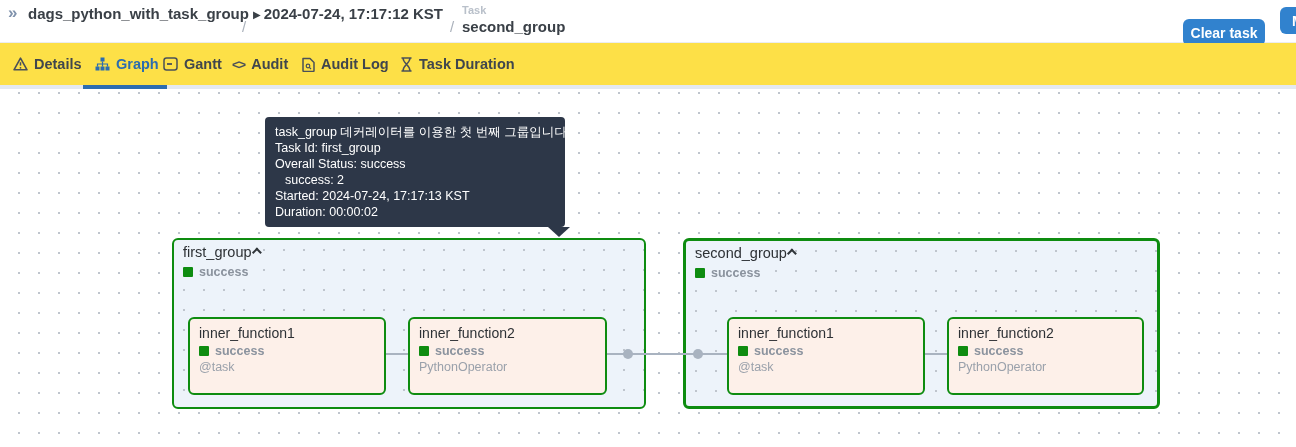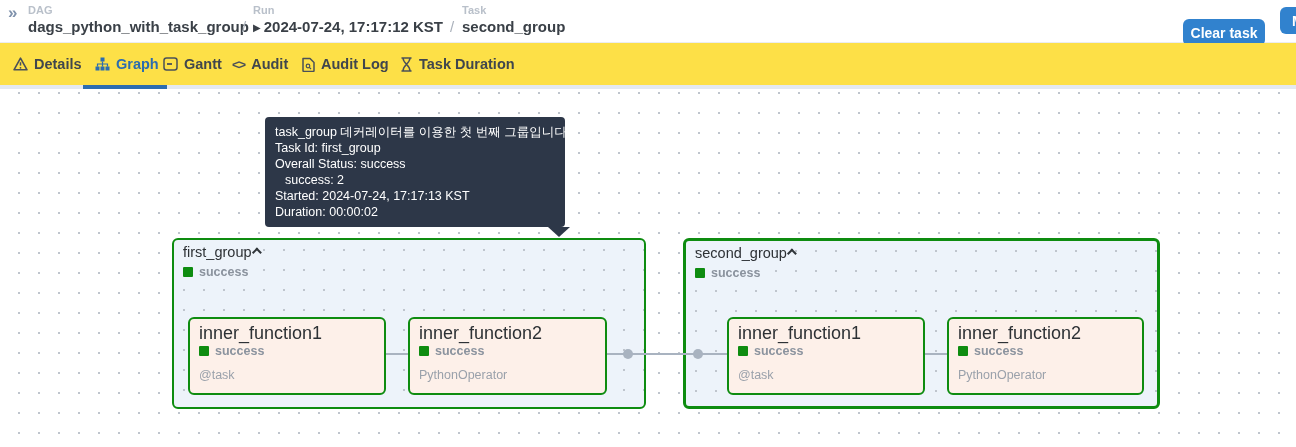--- a/index.html
+++ b/index.html
@@ -54,23 +54,23 @@
   .group-title { font-size:14.5px; color:#2d3135; line-height:19px; }
   .caret-up { width:7px; height:7px; border-top:2px solid #30353a; border-right:2px solid #30353a;
     transform:rotate(-45deg) translate(1px,1px); display:inline-block; cursor:pointer; }
   .status-row { display:flex; align-items:center; gap:6px; margin-top:3px; }
   .status-square { width:10px; height:10px; background:#0e8c10; border-radius:1px; flex:none; }
   .status-label { font-size:12.5px; color:#8b939e;font-weight:bold; }
 
   
   .task-card { position:absolute; top:317px; height:78px; background:#fdf0e9;
     border:2px solid #0e8c10; border-radius:6px; padding:5px 9px; z-index:2; cursor:pointer; }
-  .task-title { font-size:18px; color:#2d3135; line-height:18px; }
+  .task-title { font-size:14px; color:#2d3135; line-height:18px; }
   .task-card .status-row { margin-top:2px; }
-  .task-op { font-size:12.5px; color:#9aa1ab; margin-top:10px; }
+  .task-op { font-size:12.5px; color:#9aa1ab; margin-top:2px; }
   .card-1 { left:188px; width:198px; }
   .card-2 { left:408px; width:199px; }
   .card-3 { left:727px; width:198px; }
   .card-4 { left:947px; width:197px; }
 
   
   .edge { position:absolute; top:353px; height:2px; background:#a9b3c0; z-index:3; }
   .edge-1 { left:386px; width:22px; }
   .edge-2 { left:607px; width:120px; }
   .edge-3 { left:925px; width:22px; }
@@ -87,28 +87,26 @@
     border-left:11px solid transparent; border-right:11px solid transparent;
     border-top:10px solid #2d3748; }
 </style>
 </head>
 <body>
 
 <div class="header">
   <span class="dbl-chevron">»</span>
 
   <div class="crumb crumb-dag">
-    <div class="crumb-label">DAG</div>
     <div class="crumb-value">dags_python_with_task_group</div>
   </div>
 
   <span class="sep sep1">/</span>
 
   <div class="crumb crumb-run">
-    <div class="crumb-label">Run</div>
     <div class="crumb-value"><span class="play-icon">▶</span><span>2024-07-24, 17:17:12 KST</span></div>
   </div>
 
   <span class="sep sep2">/</span>
 
   <div class="crumb crumb-task">
     <div class="crumb-label">Task</div>
     <div class="crumb-value">second_group</div>
   </div>
 

